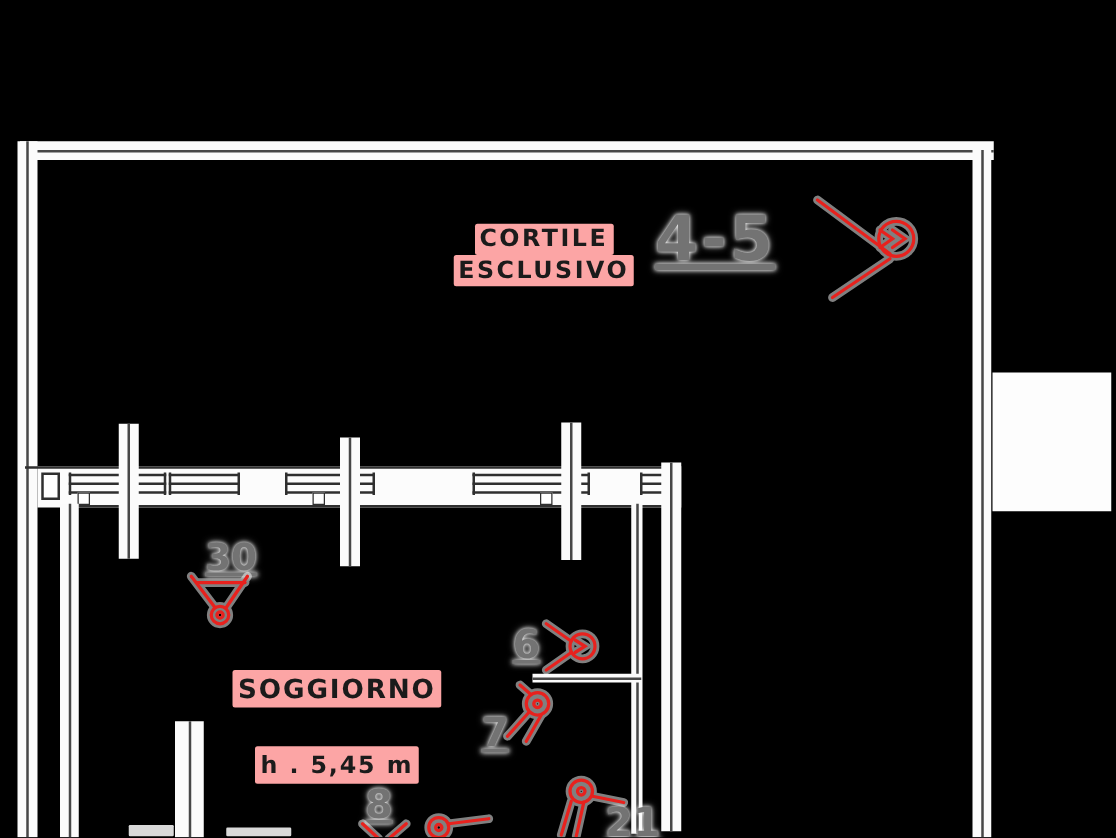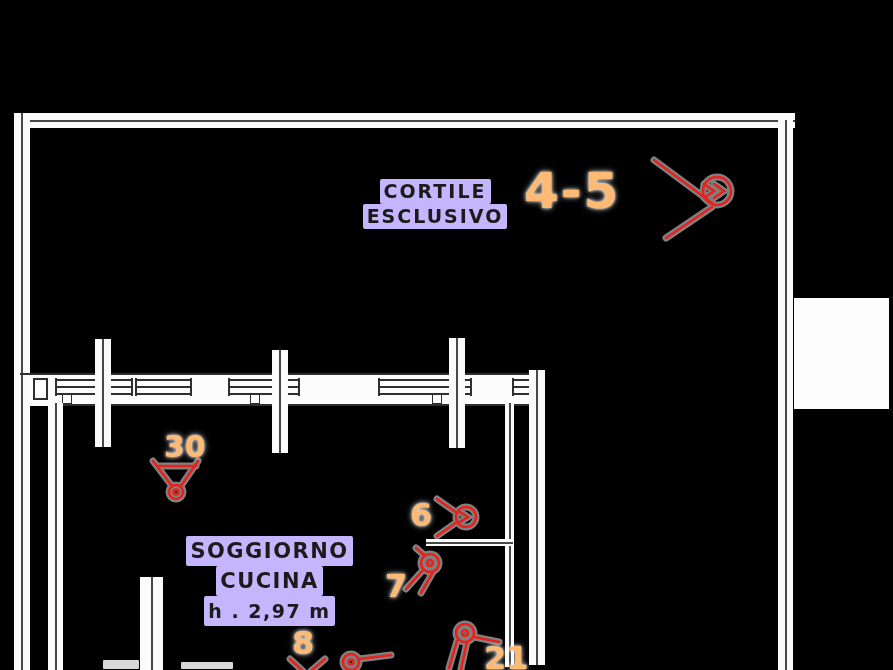--- a/index.html
+++ b/index.html
@@ -14,25 +14,25 @@
   
   .band{position:absolute;left:30px;top:373px;width:515px;height:33px;background:#fcfcfc;}
   .edge{position:absolute;background:#2f2f2f;}
   .glz{position:absolute;top:0;height:33px;}
   .glz .gl{position:absolute;left:0;right:0;height:2px;background:#2f2f2f;}
   .glz .tick{position:absolute;top:5px;width:2px;height:18px;background:#2f2f2f;}
   .sqr{position:absolute;width:8px;height:8px;border:1px solid #2f2f2f;background:#fff;}
   .bracket{position:absolute;border:2px solid #2f2f2f;background:#fff;}
   
   .blabel{position:absolute;text-align:center;color:#1b1b1b;font-weight:600;}
-  .blabel span{display:inline-block;background:#c4b5fd;padding:0 4px;border-radius:2px;}
-  
-  .rnum{position:absolute;color:#fdba74;font-weight:700;
+  .blabel span{display:inline-block;background:#fca5a5;padding:0 4px;border-radius:2px;}
+  
+  .rnum{position:absolute;color:#737373;font-weight:700;
         text-shadow:0 0 3px rgba(255,255,255,.95),0 0 6px rgba(255,255,255,.7);
-        line-height:1;}
+        line-height:1;text-decoration:underline;}
   svg.markers{position:absolute;left:0;top:0;pointer-events:none;}
   .halo{stroke:#ffffff;stroke-width:7;opacity:.5;fill:none;stroke-linecap:round;}
   .red{stroke:#e8211d;stroke-width:2.6;fill:none;stroke-linecap:round;}
   .sliver{position:absolute;background:rgba(255,255,255,.85);border-radius:1px;}
 </style>
 </head>
 <body>
 
 <div class="stage">
 
@@ -116,22 +116,22 @@
   <div class="wall h" style="left:426px;top:539px;width:87px;height:7px;">
       <div class="core"></div>
     </div>
 
   <div class="blabel" style="left:355px;top:179px;width:160px;font-size:19px;letter-spacing:2px;line-height:25px;">
     <span>CORTILE</span><br>
     <span>ESCLUSIVO</span>
   </div>
   <div class="blabel" style="left:182px;top:536px;width:175px;font-size:21px;letter-spacing:1.5px;line-height:30px;">
     <span>SOGGIORNO</span><br>
-    <span>CUCINA</span><br>
-    <span style="font-size:19px;">h . 2,97 m</span>
+    <br>
+    <span style="font-size:19px;">h . 5,45 m</span>
   </div>
 
   <div class="rnum" style="left:524px;top:166px;font-size:50px;letter-spacing:2px;">4-5</div>
   <div class="rnum" style="left:164px;top:432px;font-size:30px;">30</div>
   <div class="rnum" style="left:410px;top:499px;font-size:32px;">6</div>
   <div class="rnum" style="left:385px;top:570px;font-size:32px;">7</div>
   <div class="rnum" style="left:292px;top:627px;font-size:32px;">8</div>
   <div class="rnum" style="left:484px;top:642px;font-size:32px;">21</div>
 
   <svg class="markers" width="893" height="670" viewBox="0 0 893 670">

